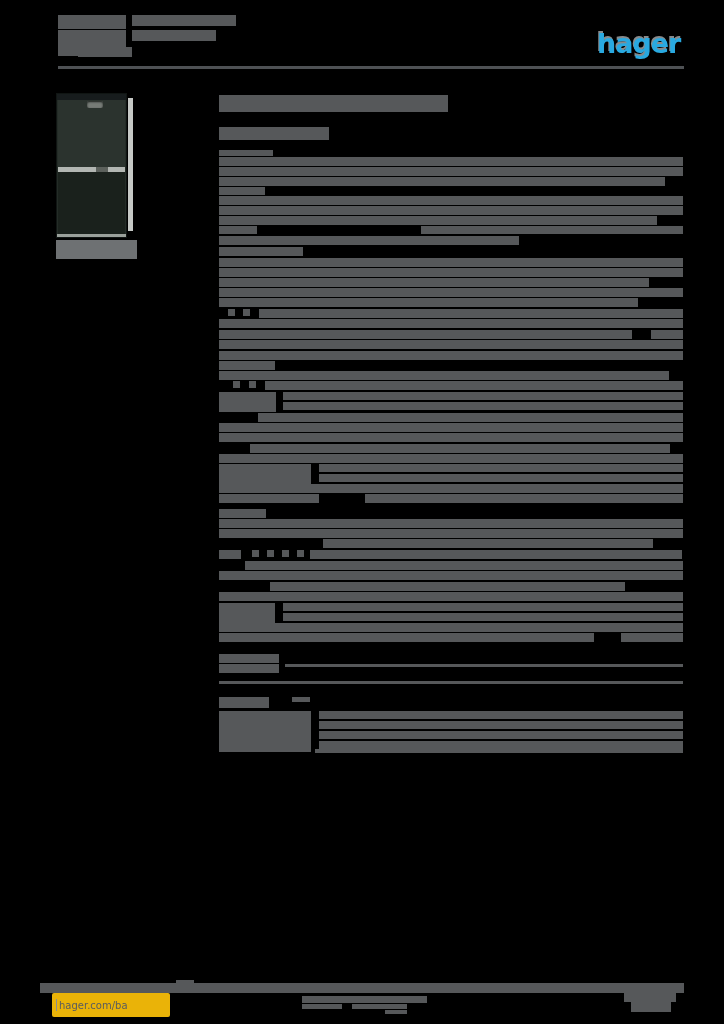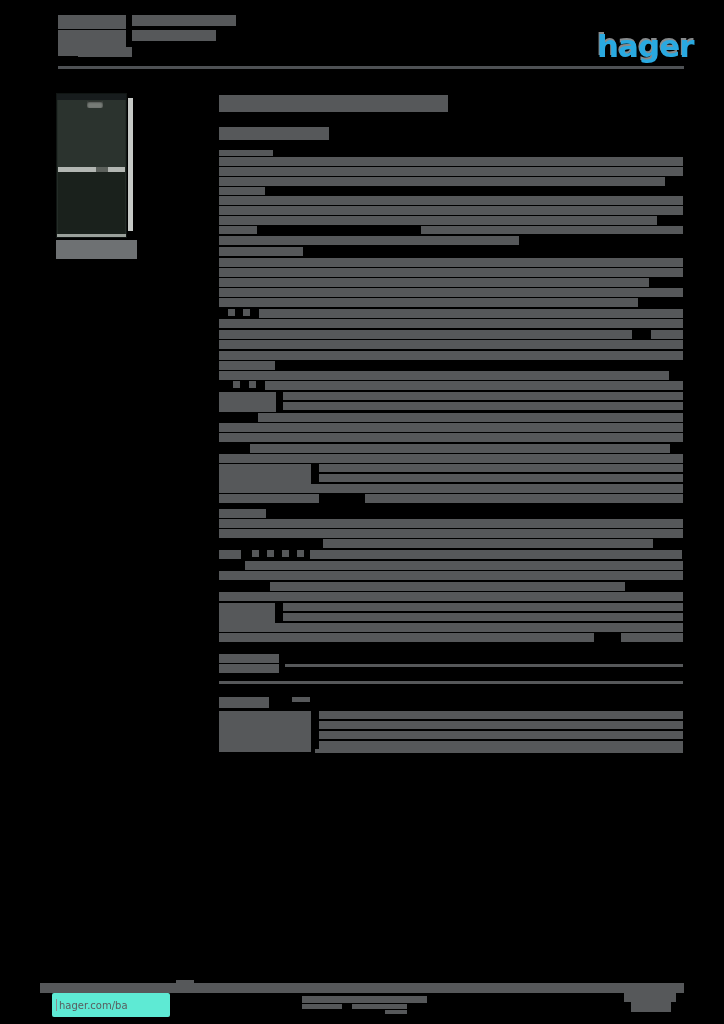--- a/index.html
+++ b/index.html
@@ -3,40 +3,40 @@
 <meta charset="utf-8">
 <style>
   html,body{margin:0;padding:0;background:#000;}
   .page{position:relative;width:724px;height:1024px;background:#000;overflow:hidden;
         font-family:"DejaVu Sans","Liberation Sans",sans-serif;}
   .bars{position:absolute;top:0;height:100%;}
   .bar{position:absolute;background:var(--grey,#56585A);}
   
   .hdr-lines{left:58px;width:240px;}
   .hdr-rule{position:absolute;left:58px;top:66px;width:626px;height:3px;background:var(--rule,#4E5154);}
-  .logo{position:absolute;left:597px;top:28px;font-size:31px;font-weight:bold;letter-spacing:-1px;
+  .logo{position:absolute;left:597px;top:28px;font-size:27px;font-weight:bold;letter-spacing:-1px;
         color:var(--cyan,#29A9E0);text-shadow:-1px -2px 0 #878A8C;}
   
   .photo{position:absolute;left:56px;top:93px;width:77px;height:145px;}
   .photo .cab{position:absolute;left:0;top:0;right:6px;bottom:0;background:#242c27;border:1px solid #101513;}
   .photo .top-edge{position:absolute;left:1px;top:1px;right:7px;height:6px;background:#171c1d;}
   .photo .upper{position:absolute;left:2px;top:7px;right:8px;height:68px;background:#2b332e;}
   .photo .handle{position:absolute;left:31px;top:8px;width:16px;height:7px;background:#767b76;border-radius:2px;box-shadow:inset 0 1px 2px #1a1f1b;}
   .photo .divider{position:absolute;left:2px;top:74px;right:8px;height:5px;background:#b2b6b2;}
   .photo .latch{position:absolute;left:40px;top:74px;width:12px;height:5px;background:#5c615c;}
   .photo .lower{position:absolute;left:2px;top:79px;right:8px;bottom:4px;background:#1a211c;}
   .photo .bottom-edge{position:absolute;left:1px;bottom:1px;right:7px;height:3px;background:#9aa09b;}
   .photo .strip{position:absolute;right:0;top:5px;width:5px;height:133px;background:#c6c9c6;}
   .caption-bar{position:absolute;left:56px;top:240px;width:81px;height:19px;background:#6E7173;}
   
   .main-title{left:219px;width:465px;}
   .spec{left:219px;width:465px;}
   
   .ftr{left:0;width:724px;}
-  .url-box{position:absolute;left:52px;top:993px;width:118px;height:24px;background:#5eead4;border-radius:2px;
+  .url-box{position:absolute;left:52px;top:993px;width:118px;height:24px;background:#eab308;border-radius:2px;
            display:flex;align-items:center;padding-left:4px;box-sizing:border-box;}
   .url-box span{font-size:10px;color:#595C5E;letter-spacing:0;}
   .url-box:before{content:"";width:1px;height:12px;background:#8a8d8f;margin-right:2px;}
 </style>
 </head>
 <body>
 
 <div class="page">
 
   <div>

